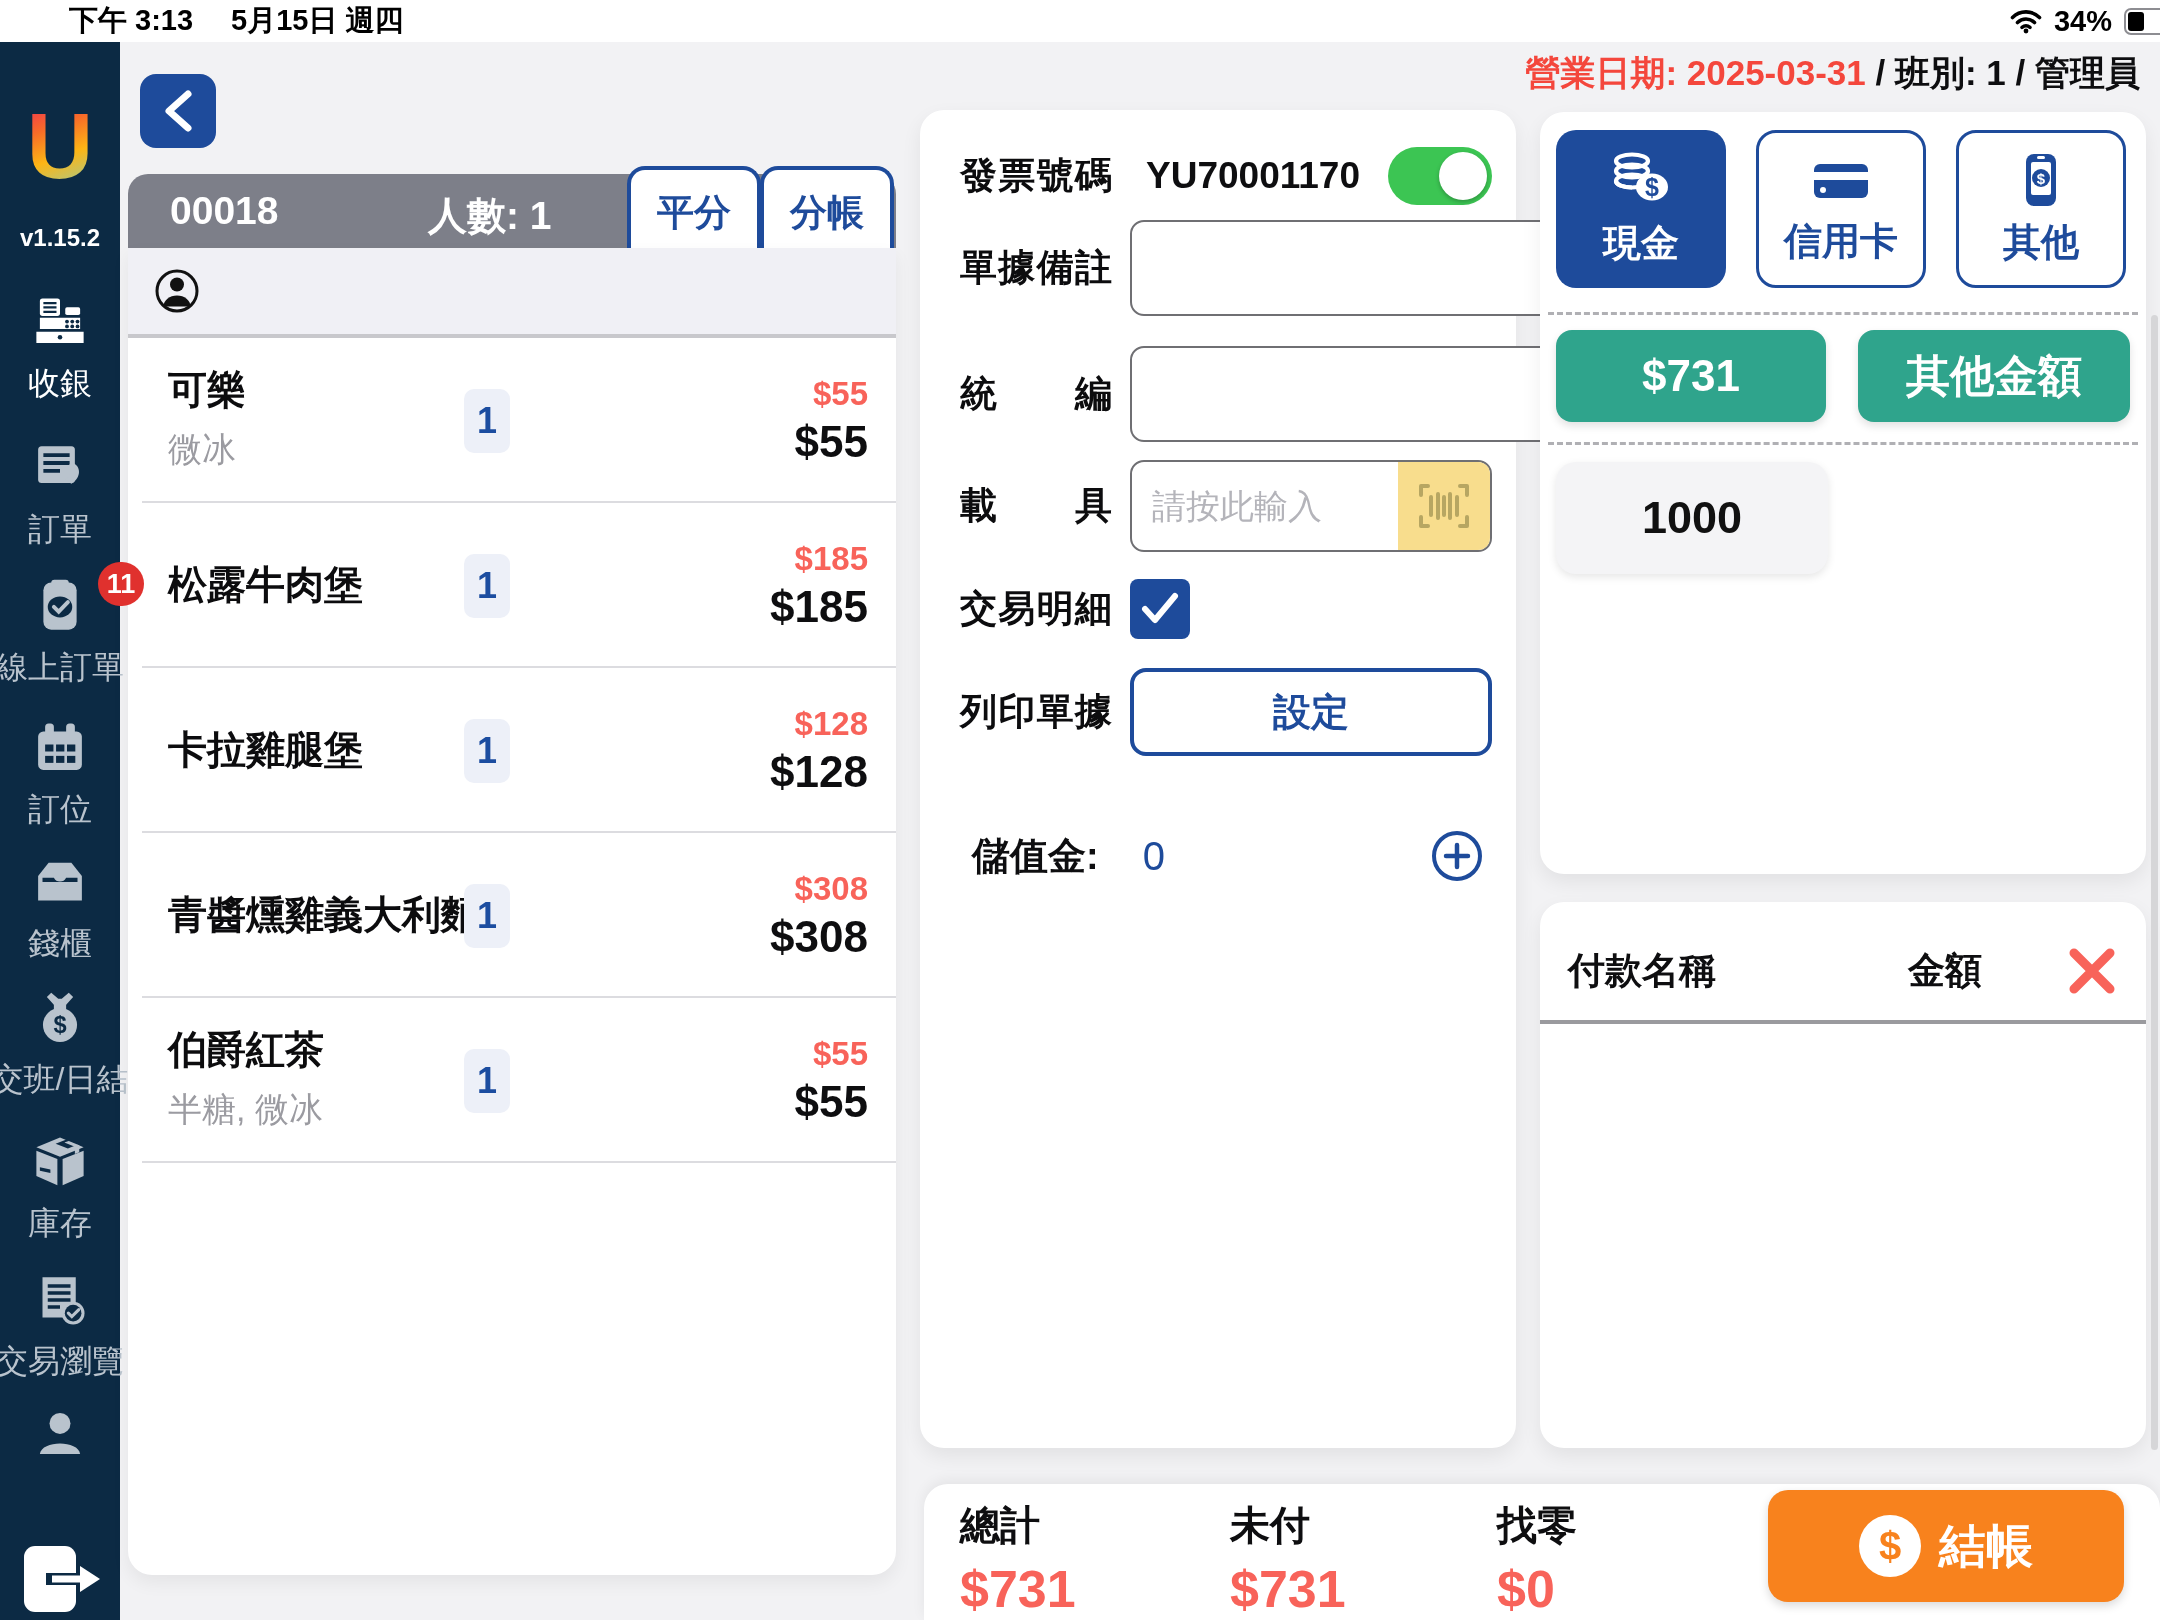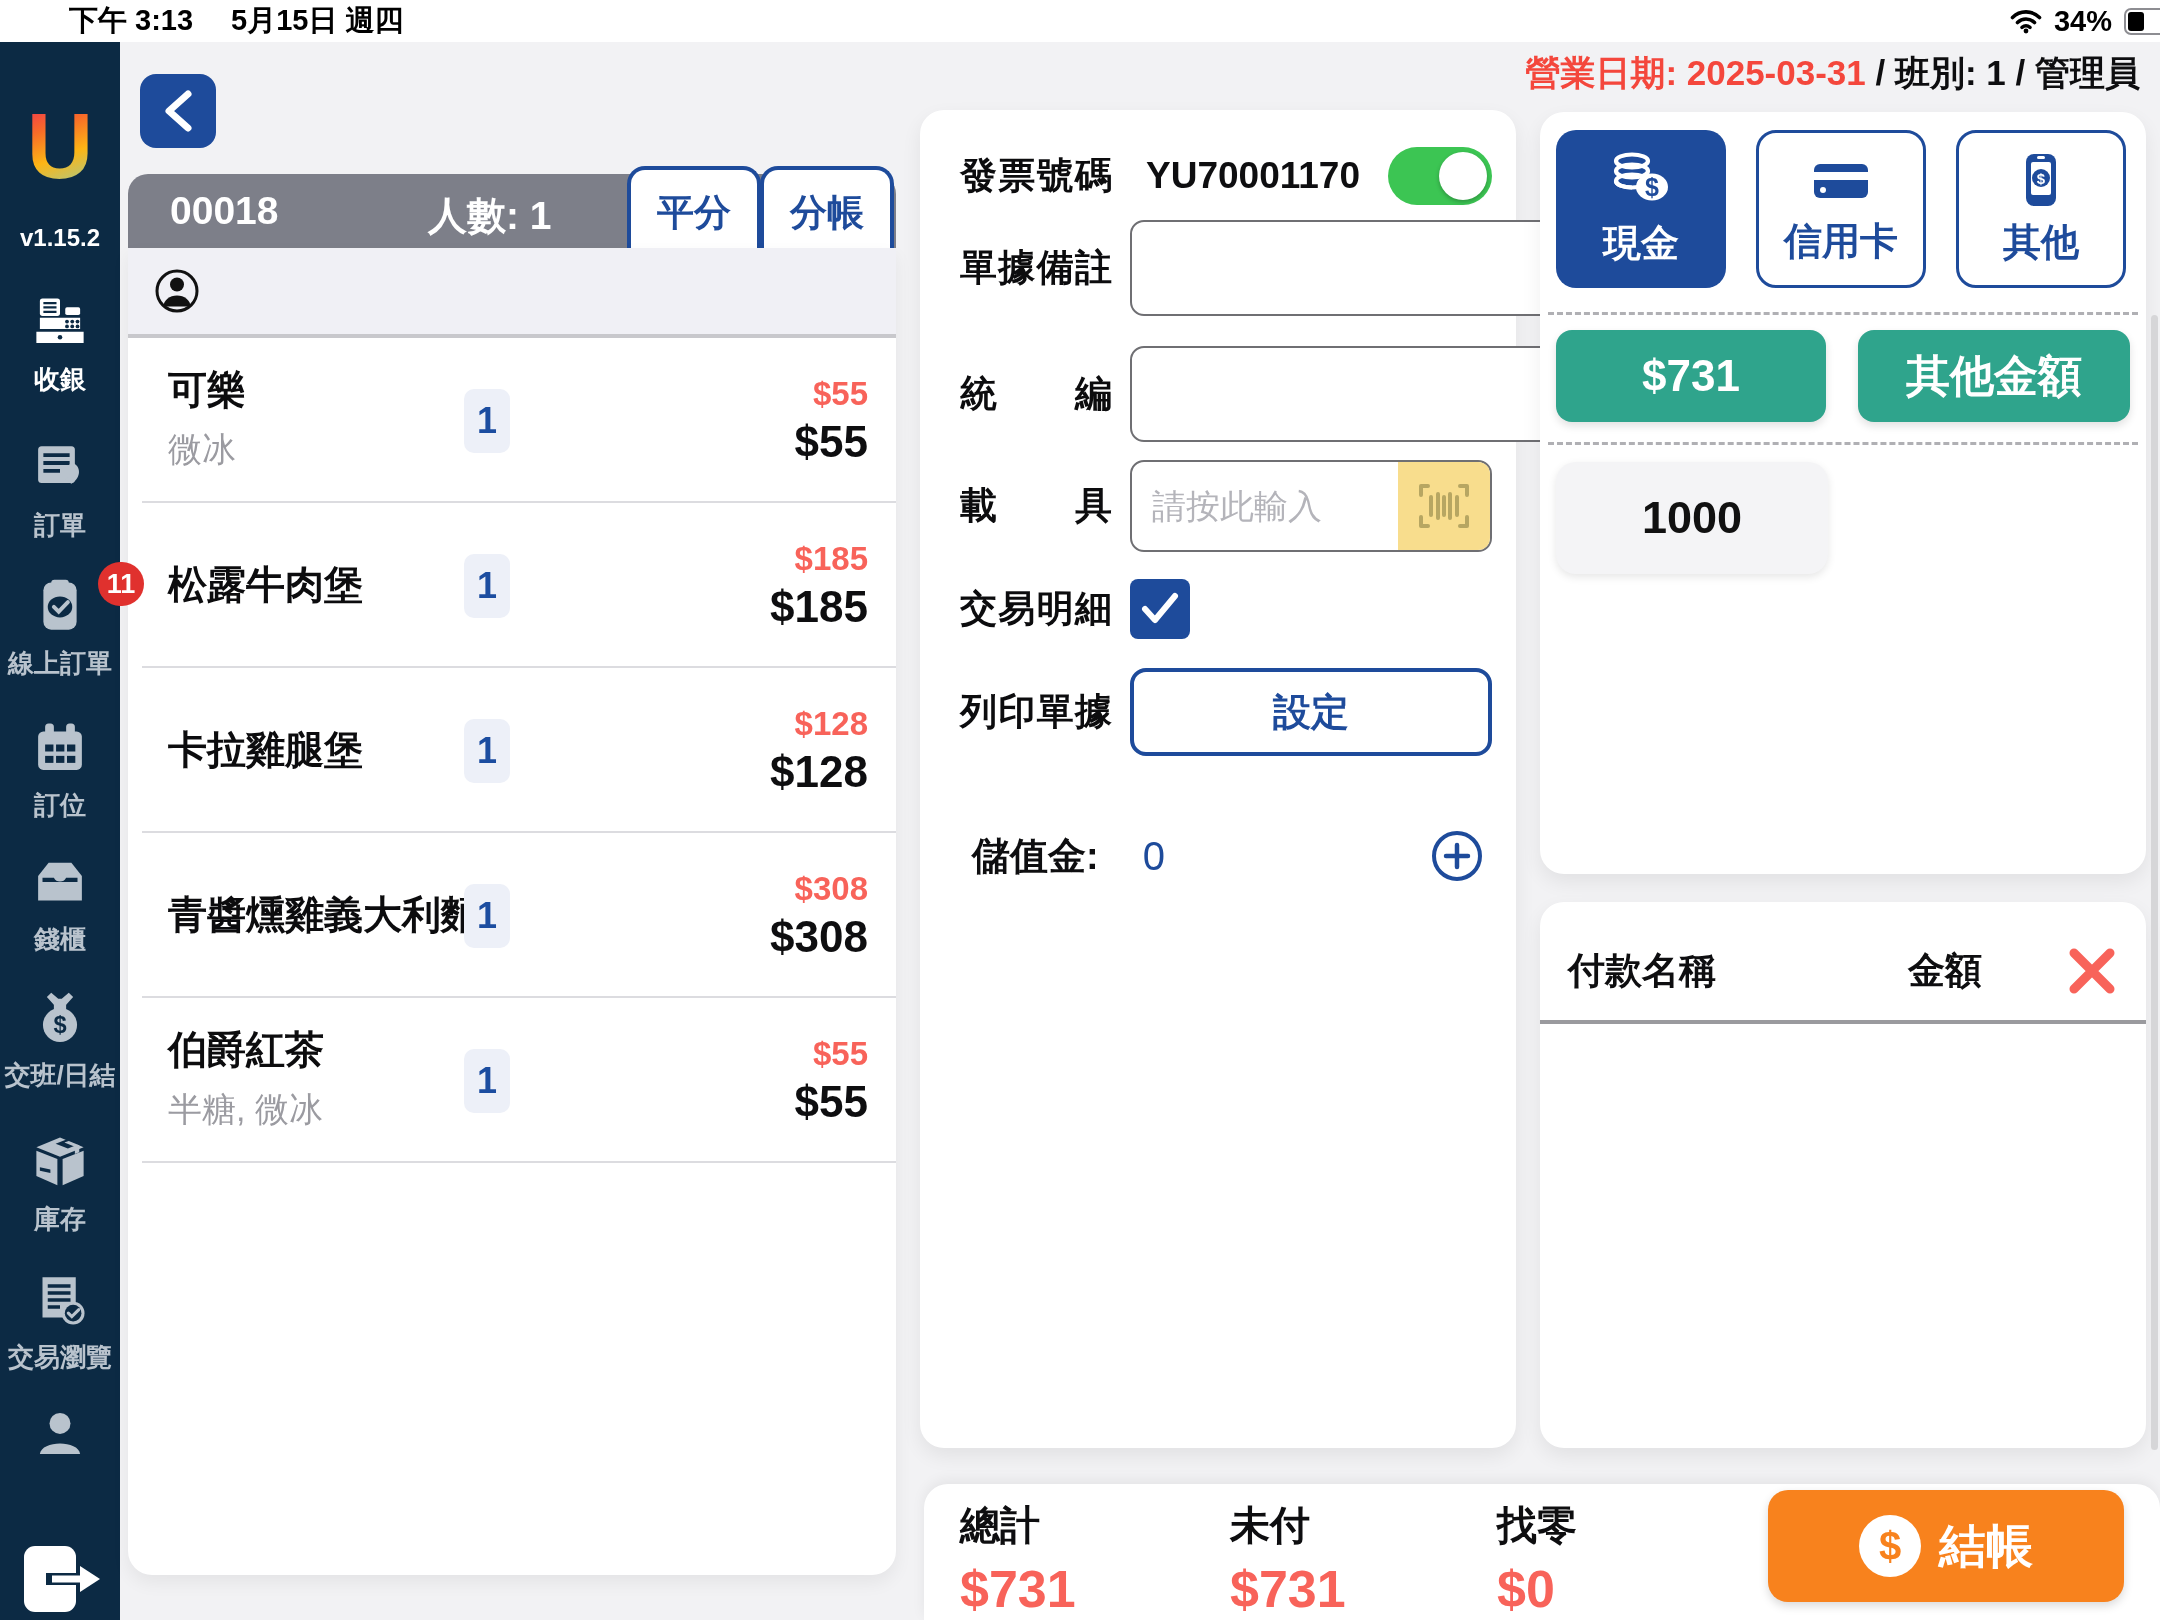--- a/index.html
+++ b/index.html
@@ -21,21 +21,21 @@
   
   .sidebar{position:absolute;left:0;top:42px;width:120px;height:1578px;background:var(--nav);}
   .logo{position:absolute;left:0;top:58px;width:120px;text-align:center;font-size:92px;font-weight:bold;
     background:linear-gradient(160deg,#ec1a62 0%,#f86c28 34%,#fdb515 58%,#7bd5c8 100%);
     -webkit-background-clip:text;background-clip:text;color:transparent;line-height:1;}
   .version{position:absolute;left:0;top:182px;width:120px;text-align:center;color:#fff;font-size:24px;font-weight:bold;}
   .side-item{position:absolute;left:0;width:120px;display:flex;flex-direction:column;align-items:center;gap:8px;
     color:#b9c3cd;cursor:pointer;}
   .side-item.active{color:#fff;}
   .side-item svg{fill:currentColor;}
-  .side-label{font-size:26px;font-weight:bold;white-space:nowrap;}
+  .side-label{font-size:32px;font-weight:normal;white-space:nowrap;}
   .nav-badge{position:absolute;left:66px;top:-16px;min-width:46px;height:44px;border-radius:22px;background:#e0312e;
     color:#fff;font-size:27px;font-weight:bold;display:flex;align-items:center;justify-content:center;z-index:2;}
   .iconwrap{position:relative;}
   
   .back-btn{position:absolute;left:140px;top:74px;width:76px;height:74px;border-radius:16px;background:var(--blue);
     display:flex;align-items:center;justify-content:center;cursor:pointer;}
   .order-header{position:absolute;left:128px;top:174px;width:768px;height:74px;background:var(--grayhdr);
     border-radius:20px 20px 0 0;color:#fff;font-weight:bold;font-size:39px;}
   .order-no{position:absolute;left:42px;top:15px;}
   .order-guests{position:absolute;left:300px;top:15px;}

